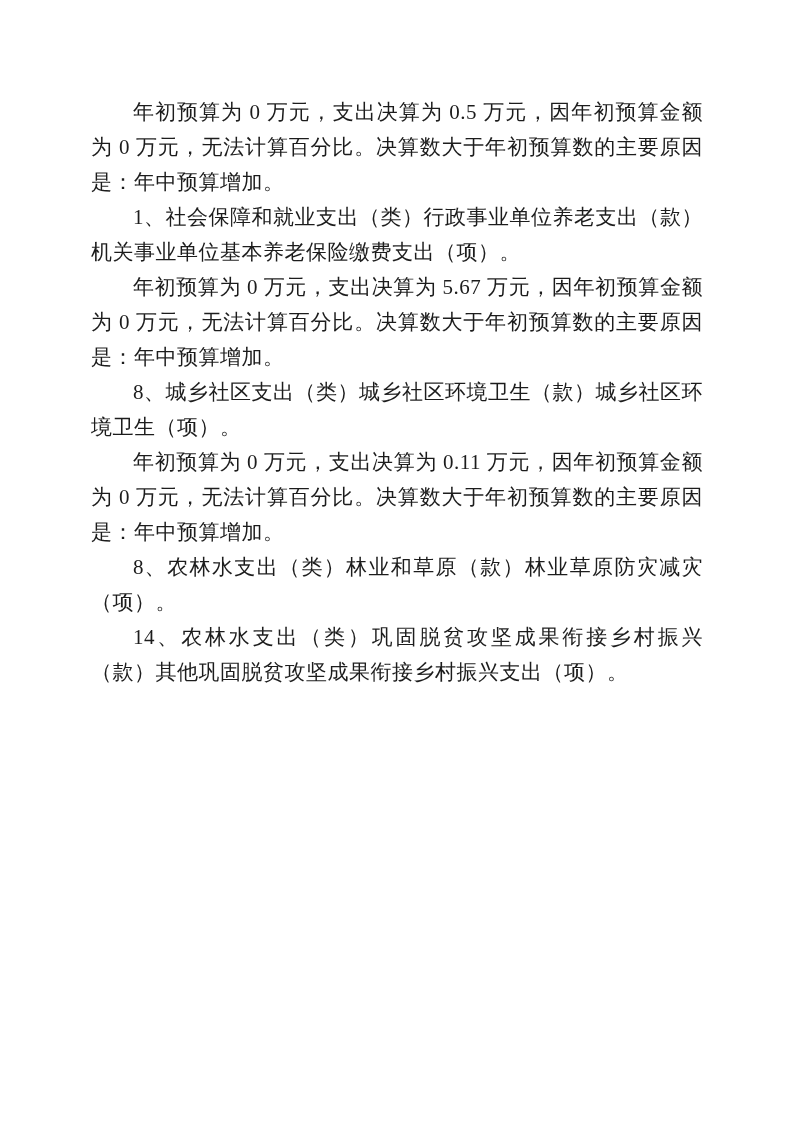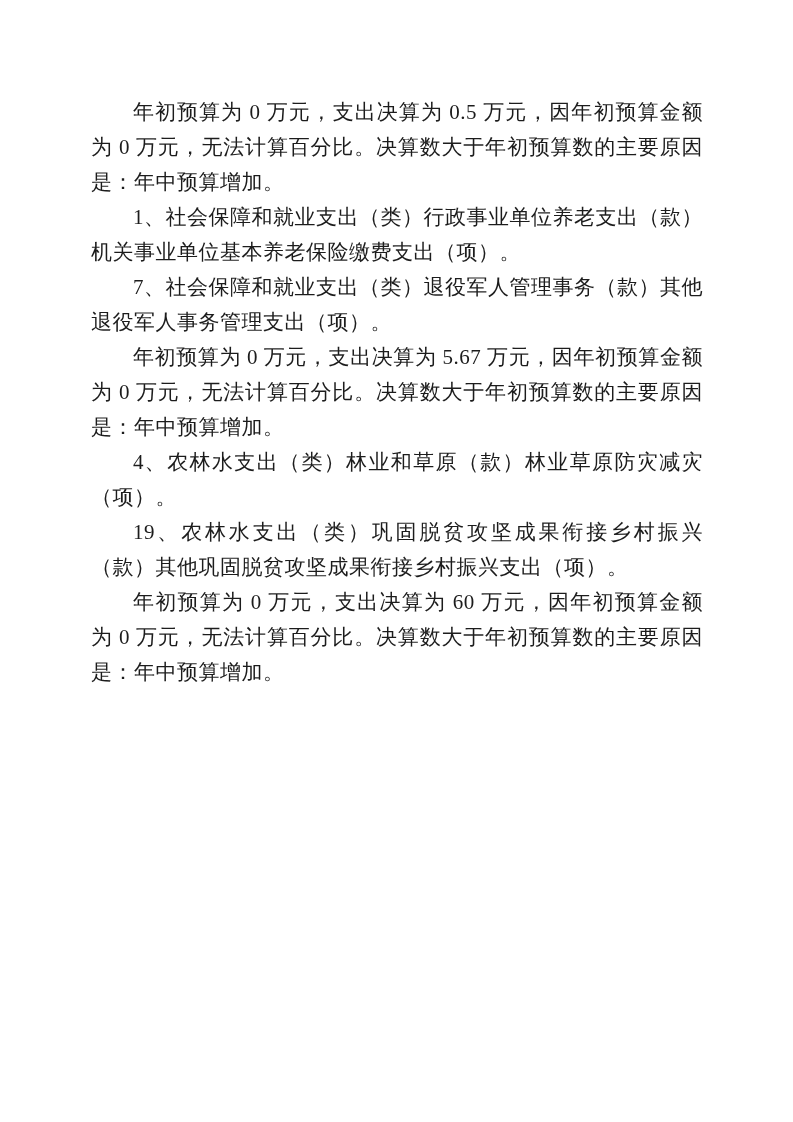--- a/index.html
+++ b/index.html
@@ -30,19 +30,19 @@
     word-break: break-all;
   }
 </style>
 </head>
 <body>
 
 <div class="page">
   <div class="doc-body">
     <p>年初预算为 0 万元，支出决算为 0.5 万元，因年初预算金额为 0 万元，无法计算百分比。决算数大于年初预算数的主要原因是：年中预算增加。</p>
     <p>1、社会保障和就业支出（类）行政事业单位养老支出（款）机关事业单位基本养老保险缴费支出（项）。</p>
-    <p>7、社会保障和就业支出（类）退役军人管理事务（款）其他退役军人事务管理支出（项）。</p>
     <p>年初预算为 0 万元，支出决算为 5.67 万元，因年初预算金额为 0 万元，无法计算百分比。决算数大于年初预算数的主要原因是：年中预算增加。</p>
-    <p>4、农林水支出（类）林业和草原（款）林业草原防灾减灾（项）。</p>
-    <p>19、农林水支出（类）巩固脱贫攻坚成果衔接乡村振兴（款）其他巩固脱贫攻坚成果衔接乡村振兴支出（项）。</p>
-    <p>年初预算为 0 万元，支出决算为 60 万元，因年初预算金额为 0 万元，无法计算百分比。决算数大于年初预算数的主要原因是：年中预算增加。</p>
+    <p>8、城乡社区支出（类）城乡社区环境卫生（款）城乡社区环境卫生（项）。</p>
+    <p>年初预算为 0 万元，支出决算为 0.11 万元，因年初预算金额为 0 万元，无法计算百分比。决算数大于年初预算数的主要原因是：年中预算增加。</p>
+    <p>8、农林水支出（类）林业和草原（款）林业草原防灾减灾（项）。</p>
+    <p>14、农林水支出（类）巩固脱贫攻坚成果衔接乡村振兴（款）其他巩固脱贫攻坚成果衔接乡村振兴支出（项）。</p>
   </div>
 </div>
 
 </body></html>

